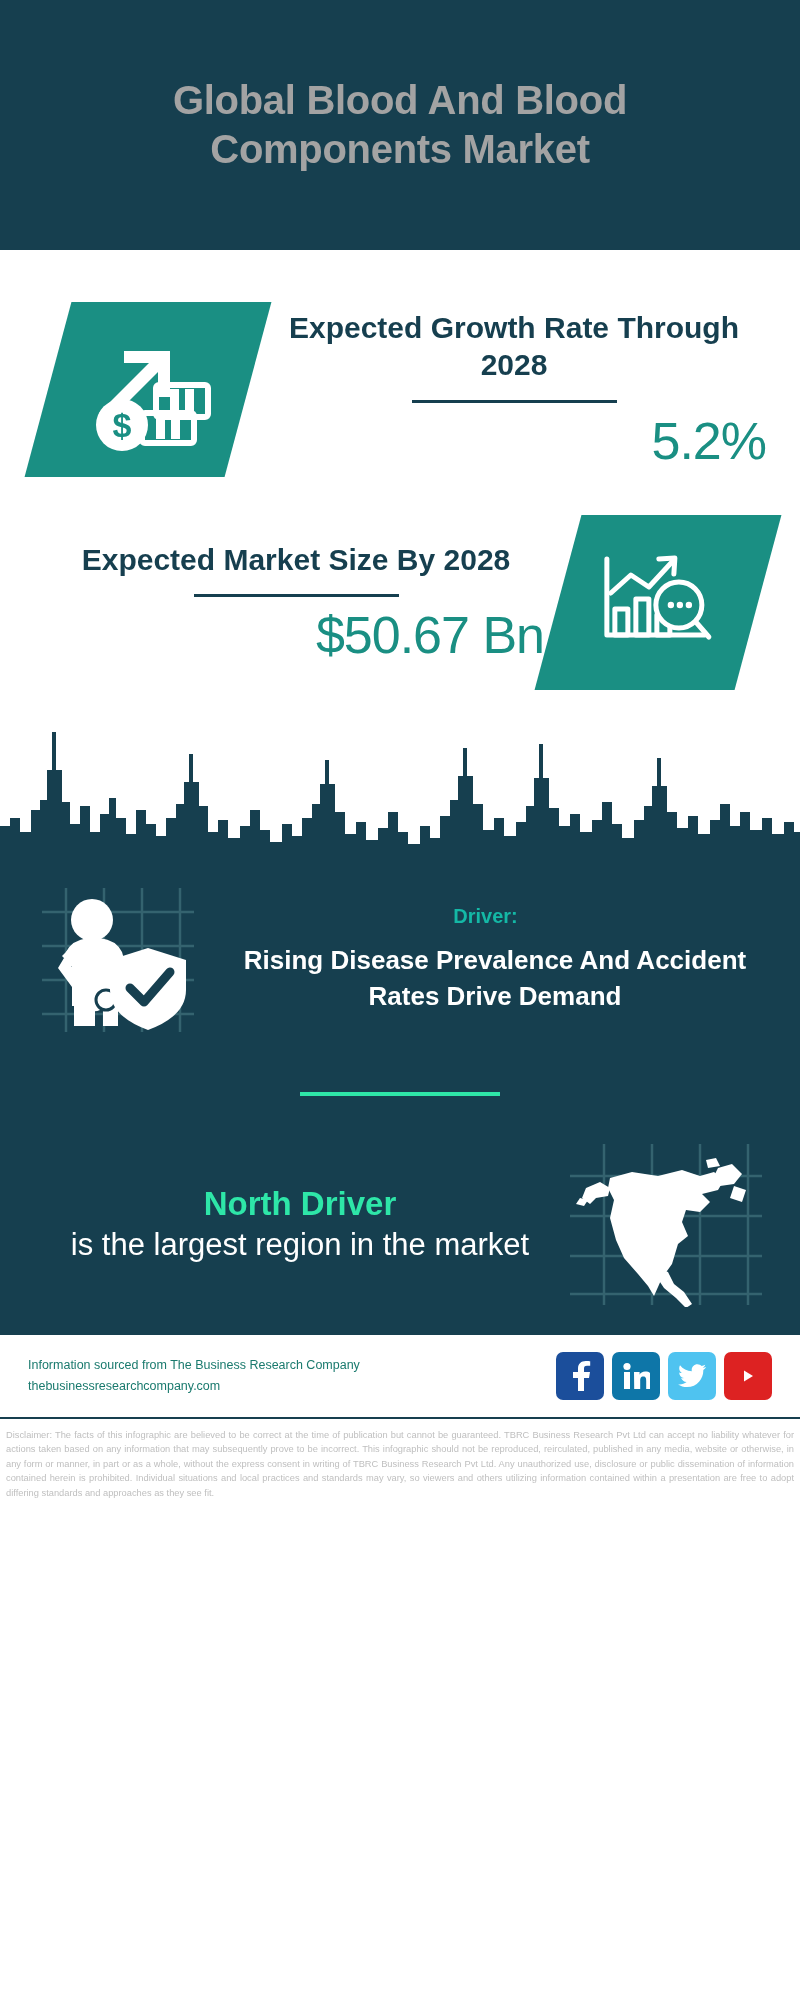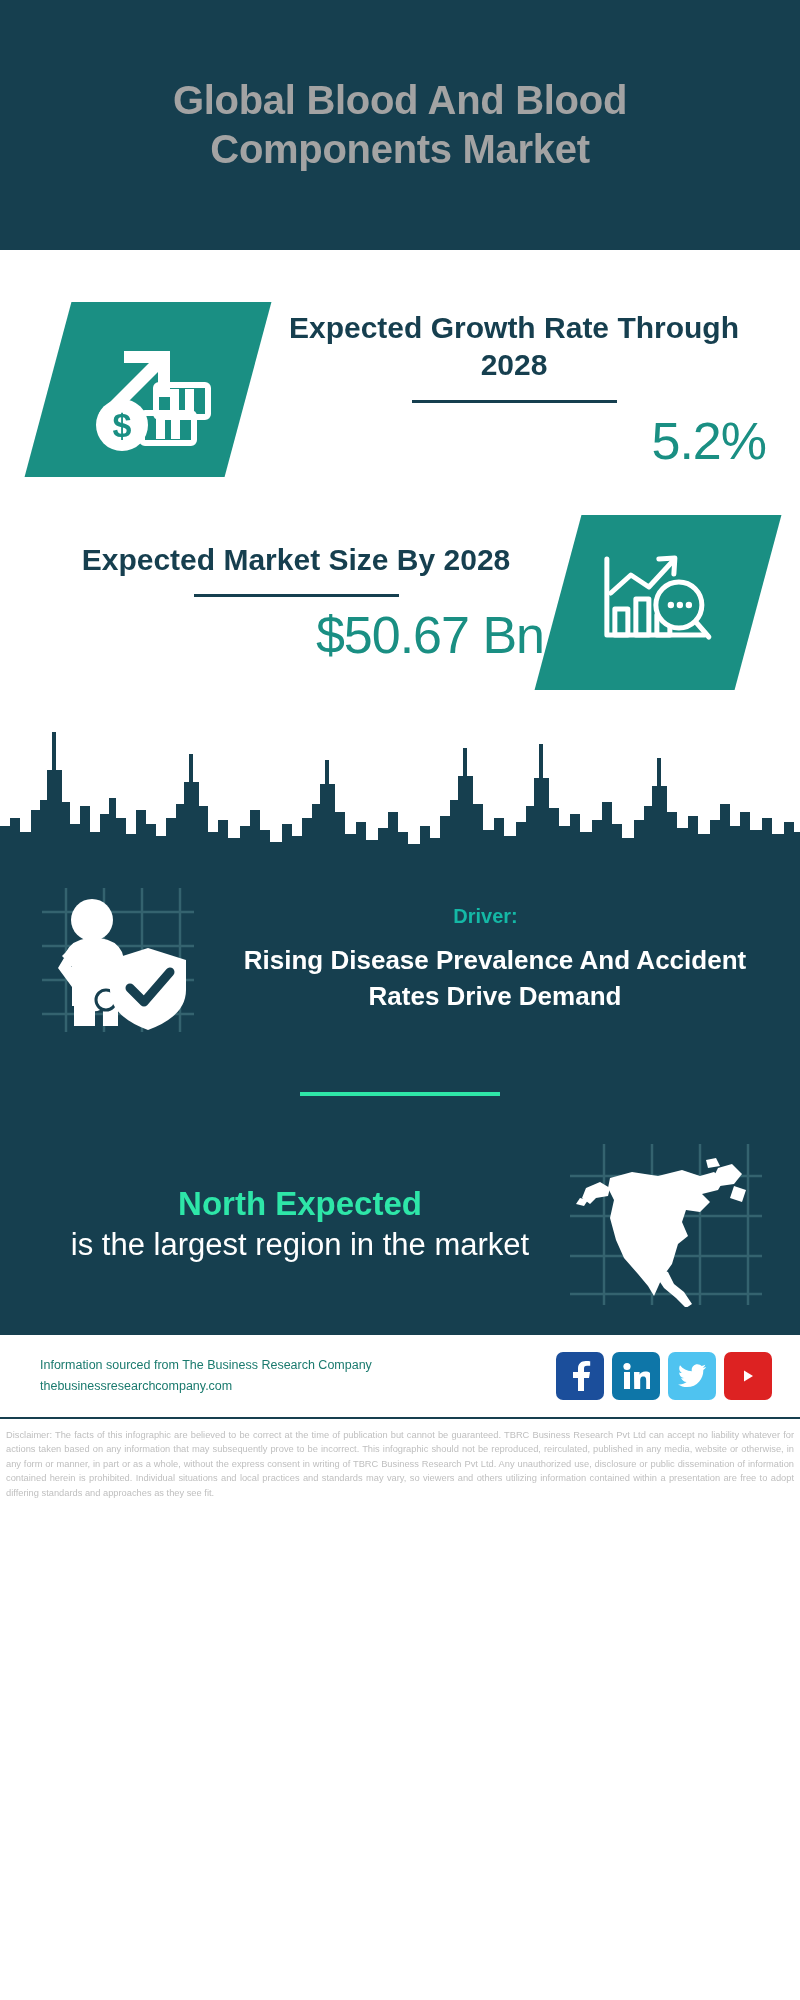--- a/index.html
+++ b/index.html
@@ -98,21 +98,21 @@
   
   .footer {
     background:#ffffff;
     border-top:2px solid #163F4F;
     border-bottom:2px solid #163F4F;
     height:86px;
     display:flex; align-items:center;
     padding:0 28px;
   }
   .footer-text { flex:1 1 auto; }
-  .footer-line { color:#1A7A6E; font-size:12.5px; line-height:1.65;margin-left:12px; }
+  .footer-line { color:#1A7A6E; font-size:12.5px; line-height:1.65; }
   .social { display:flex; align-items:center; gap:8px; flex:0 0 auto; }
   .social-ic {
     width:48px; height:48px; border-radius:7px;
     display:flex; align-items:center; justify-content:center;
   }
   .s-fb { background:#1B4E9B; }
   .s-li { background:#0E76A8; }
   .s-tw { background:#4FC3F0; }
   .s-yt { background:#DD2222; }
 
@@ -256,21 +256,21 @@
       <div class="driver-text">
         <div class="driver-heading">Driver:</div>
         <div class="driver-body">Rising Disease Prevalence And Accident Rates Drive Demand</div>
       </div>
     </div>
 
     <div class="green-divider"></div>
 
     <div class="region-row">
       <div class="region-text">
-        <div class="region-name">North Expected</div>
+        <div class="region-name">North Driver</div>
         <div class="region-sub">is the largest region in the market</div>
       </div>
       <div class="region-map">
         <svg width="200" height="165" viewBox="0 0 200 165">
           <g stroke="#34636F" stroke-width="2.5" fill="none">
             <line x1="4" y1="34" x2="196" y2="34"></line>
             <line x1="4" y1="74" x2="196" y2="74"></line>
             <line x1="4" y1="114" x2="196" y2="114"></line>
             <line x1="4" y1="152" x2="196" y2="152"></line>
             <line x1="38" y1="2" x2="38" y2="163"></line>

